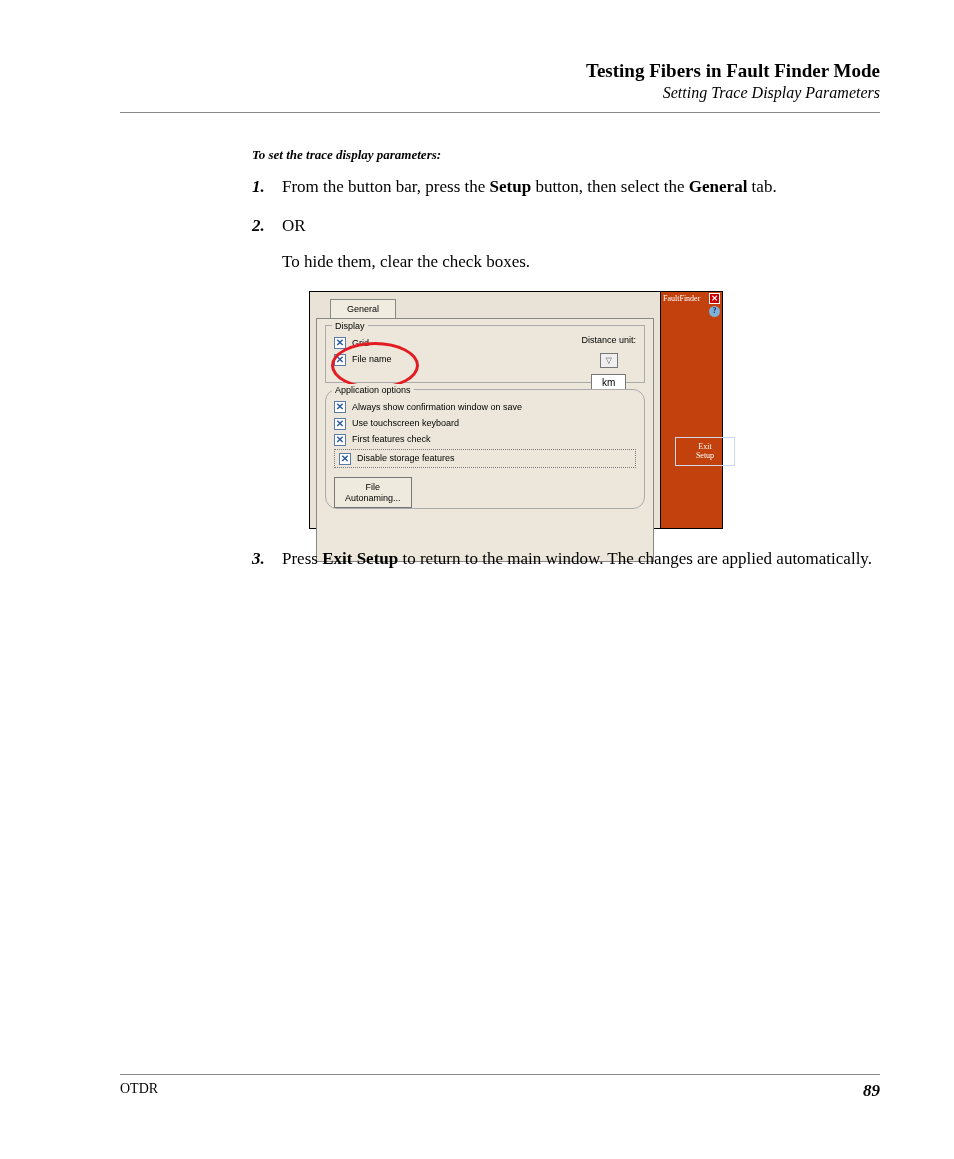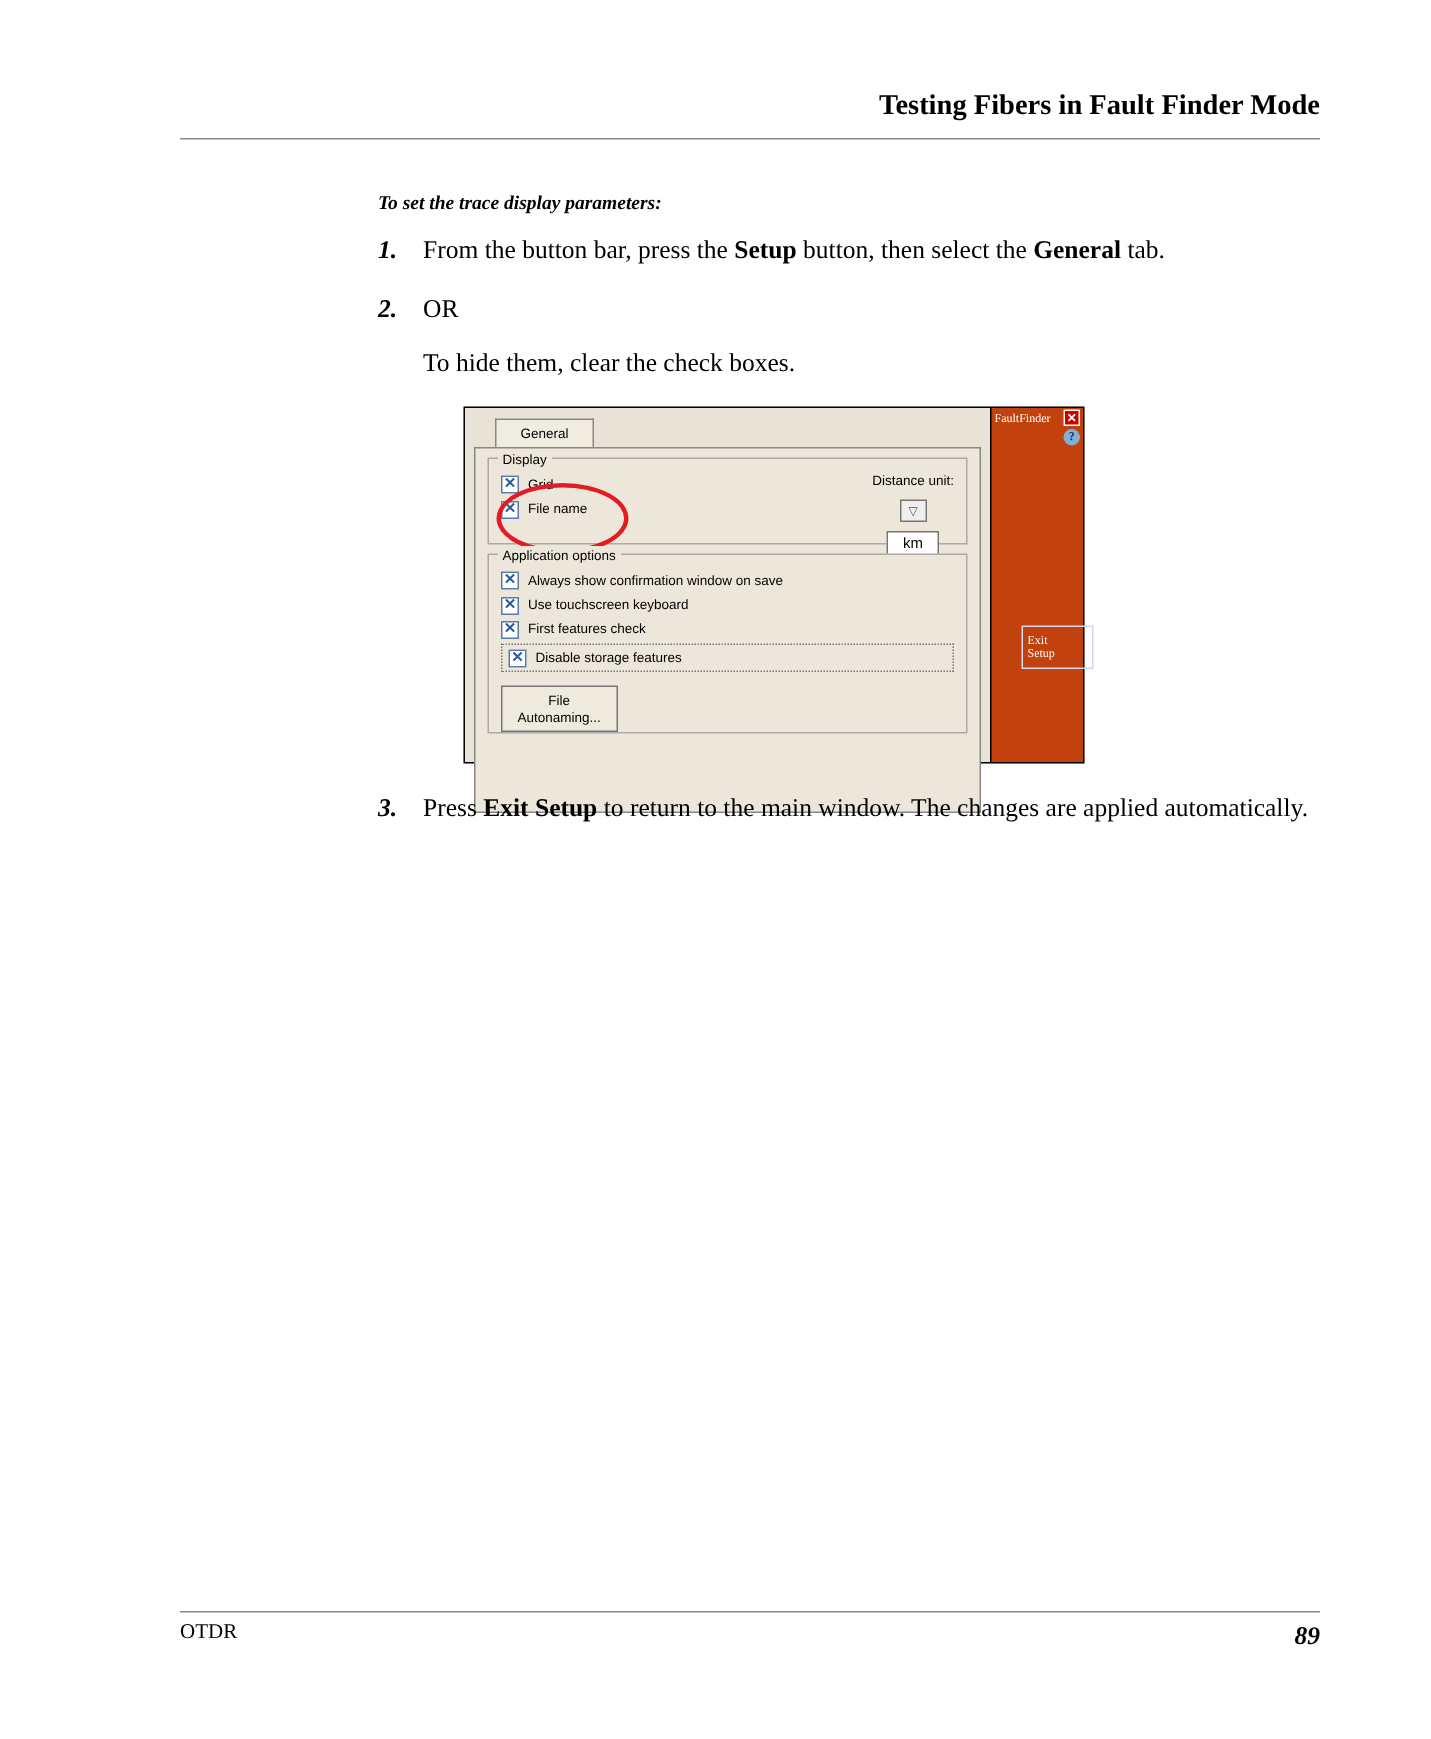--- a/index.html
+++ b/index.html
@@ -166,21 +166,21 @@
     color: #555;
   }
   .unit-box {
     padding: 1px 10px;
     border: 1px solid #777;
     background: #fff;
     font-size: 10px;
     min-width: 30px;
     text-align: center;
   }
-  .app-grp { height: 120px; }
+  .app-grp { height: 120px; border-radius: 12px; }
   .dotted-row {
     border: 1px dotted #777;
     padding: 2px 4px;
   }
   .file-btn {
     border: 1px solid #777;
     background: #efeade;
     padding: 4px 10px;
     font-size: 9px;
     text-align: center;
@@ -224,21 +224,22 @@
     font-size: 8px;
     font-weight: bold;
     display: flex; align-items: center; justify-content: center;
   }
   .exit-setup {
     margin-top: auto;
     margin-bottom: 62px;
     align-self: center;
     border: 1px solid #cfd8ee;
     padding: 4px 3px;
-    width: 48px;
+    width: 60px;
+    text-align: center;
     line-height: 1.2;
     margin-left: 27px;
   }
 
   .footer {
     position: absolute;
     left: 120px;
     bottom: 58px;
     width: 760px;
   }
@@ -252,20 +253,21 @@
     justify-content: space-between;
     font-size: 14px;
   }
   .footer-row .pg { font-weight: bold; font-style: italic; font-size: 17px; }
 </style>
 </head>
 <body>
 
 <div class="page">
   <div class="header-title">Testing Fibers in Fault Finder Mode</div>
+  <div class="header-sub">Setting Trace Display Parameters</div>
   <hr class="header-rule">
 
   <div class="procedure-heading">To set the trace display parameters:</div>
 
   <ol class="steps">
     <li>
       <span class="num">1.</span>
       <span>
         <span>From the button bar, press the </span><span class="b">Setup</span><span> button, then select the </span><span class="b">General</span><span> tab.</span>
       </span>

